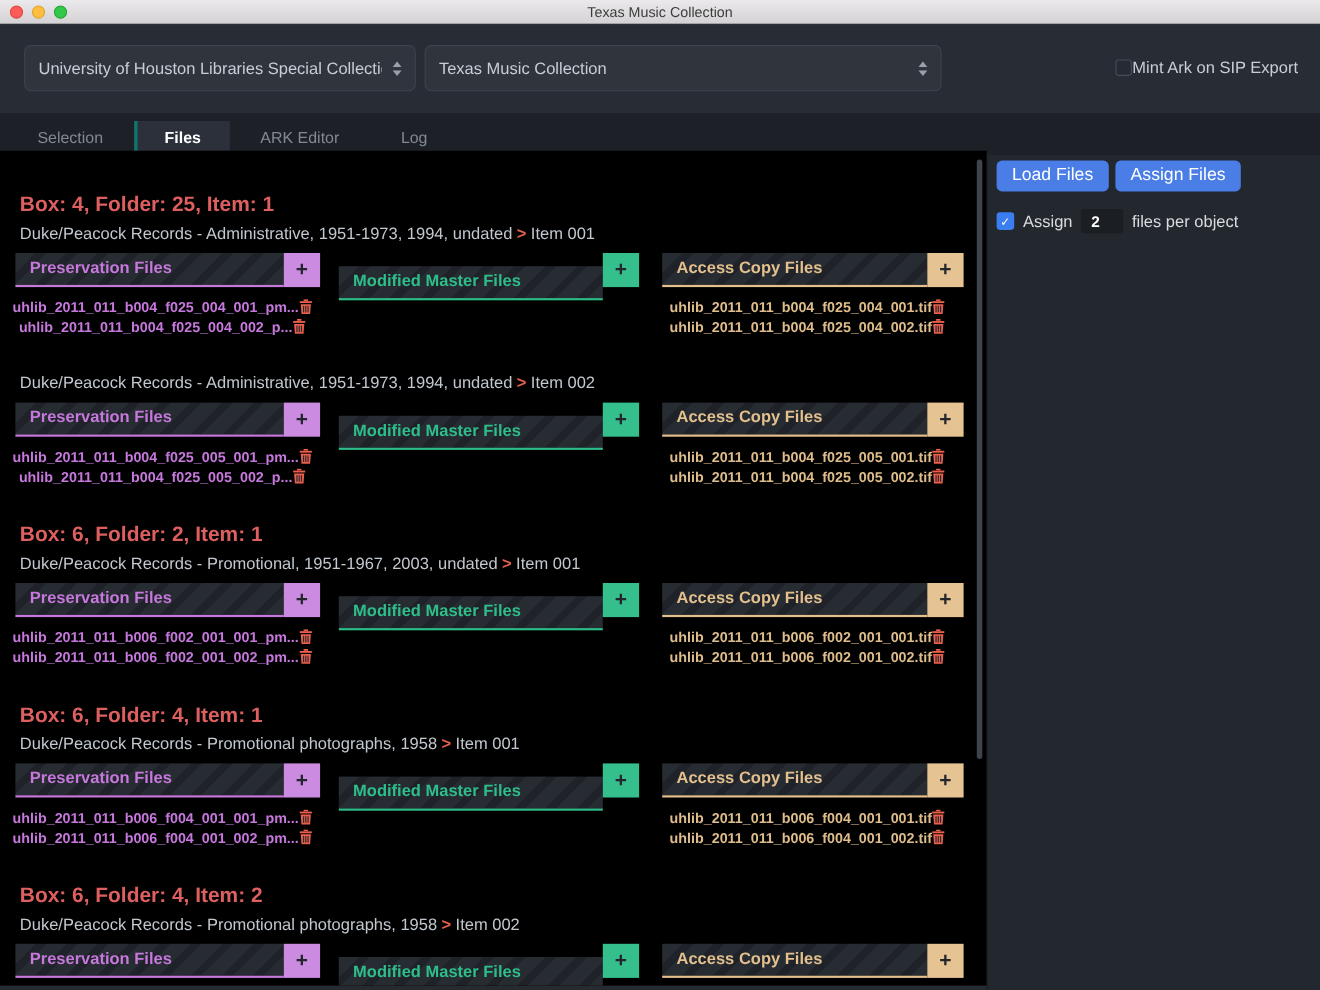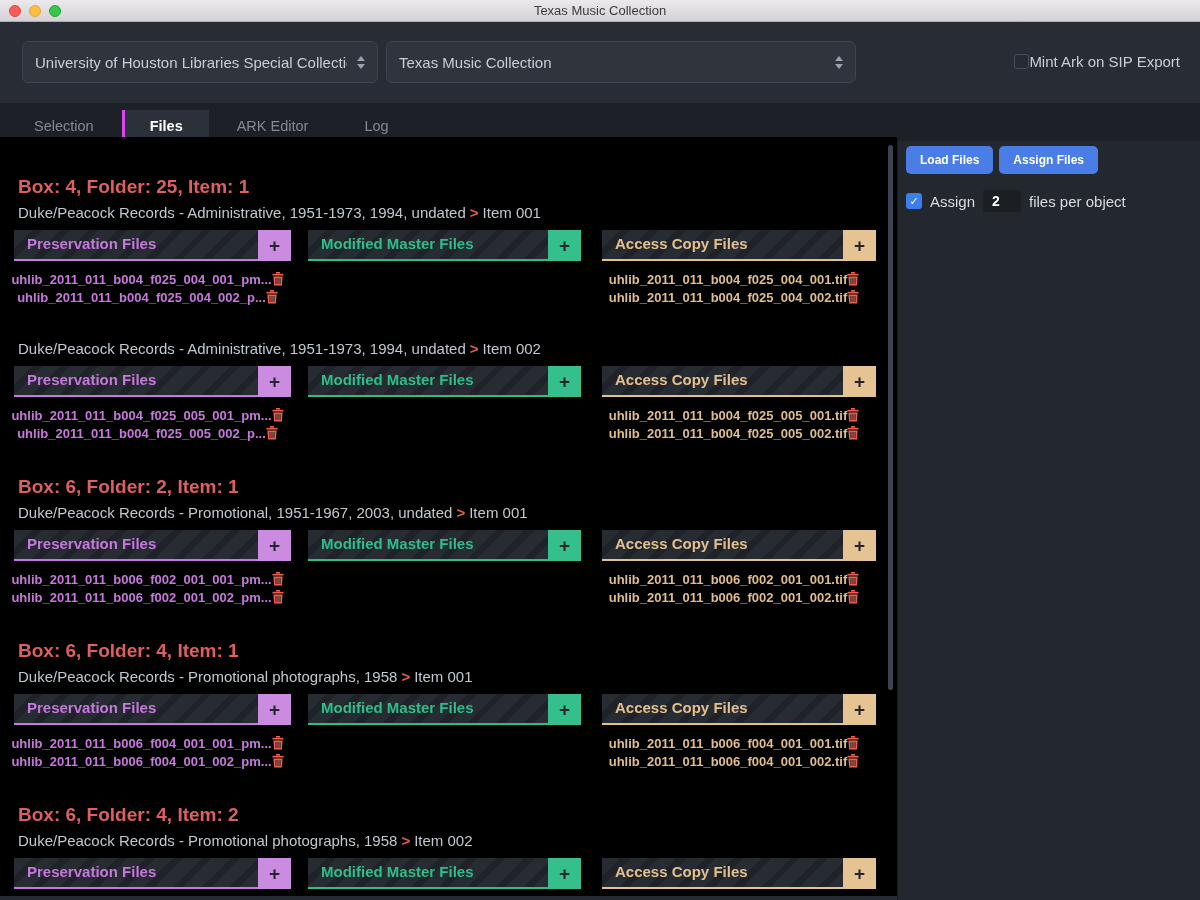--- a/index.html
+++ b/index.html
@@ -52,21 +52,21 @@
   
   .tabbar {
     position:absolute; top:103px; left:0; width:1200px; height:38px;
     background:#1d2127; display:flex; align-items:flex-end; padding-left:6px;
   }
   .tab {
     height:31px; padding:0 28px; display:flex; align-items:center;
     font-size:14.5px; color:#818archived8f; color:#828992; cursor:default;
   }
   .tab.active {
-    background:#2b303a; border-left:3px solid #d946ef;
+    background:#2b303a; border-left:3px solid #0f766e;
     color:#ffffff; font-weight:bold; padding:0 26px 0 25px;margin-top:8px;
   }
 
   
   .content {
     position:absolute; top:137px; left:0; width:897px; height:759px;
     background:#000000; overflow:hidden; padding:38px 0 0 14px;
   }
   .section { margin-bottom:33px; }
   .sec-title {
@@ -88,21 +88,21 @@
     font-size:15px; font-weight:600;
     background:repeating-linear-gradient(135deg,#272b32 0 13px,#1f2228 13px 20px);
   }
   .plus-btn {
     width:33px; height:31px; border:none; cursor:pointer;
     font-size:19px; font-weight:bold; color:#23262c; line-height:31px;
     text-align:center; padding:0;
   }
   .pres  .hdr-stripe { color:#c678dd; border-bottom:2px solid #c678dd; }
   .pres  .plus-btn   { background:#ca8be0; }
-  .modified .hdr-stripe { color:#2ebe8a; border-bottom:2px solid #2ebd88; }
+  .modified .hdr-stripe { color:#2ebe8a; border-bottom:2px solid #2ebd88;margin-top:12px; }
   .modified .plus-btn   { background:#34bf8c; }
   .access .hdr-stripe { color:#e3c08e; border-bottom:2px solid #e3c08e; }
   .access .plus-btn   { background:#e6c392; }
   .files { margin-top:9px; }
   .frow {
     display:flex; align-items:center; justify-content:center;
     height:18px; padding-right:10px; font-size:13px; font-weight:bold;
   }
   .pres .frow .fname { color:#c678dd; }
   .access .frow .fname { color:#dfbd8b; }
@@ -119,21 +119,21 @@
   }
 
   
   .side-panel {
     position:absolute; left:898px; top:141px; width:302px; height:759px;
     background:#23272e; padding:5px 0 0 8px;
   }
   .btn-row { display:flex; gap:6px; }
   .blue-btn {
     height:28px; padding:4px 14px; background:#4a7ee6; border:none;
-    border-radius:5px; color:#ffffff; font-size:12px; font-weight:bold;
+    border-radius:5px; color:#ffffff; font-size:16px; font-weight:normal;
     cursor:pointer; font-family:inherit;
   }
   .assign-row {
     margin-top:16px; display:flex; align-items:center; gap:8px;
     font-size:15px; color:#d9dde2;
   }
   .cb-checked {
     width:16px; height:16px; border-radius:3px; background:#3b7ef0;
     color:#fff; font-size:11px; font-weight:bold;
     display:flex; align-items:center; justify-content:center;

